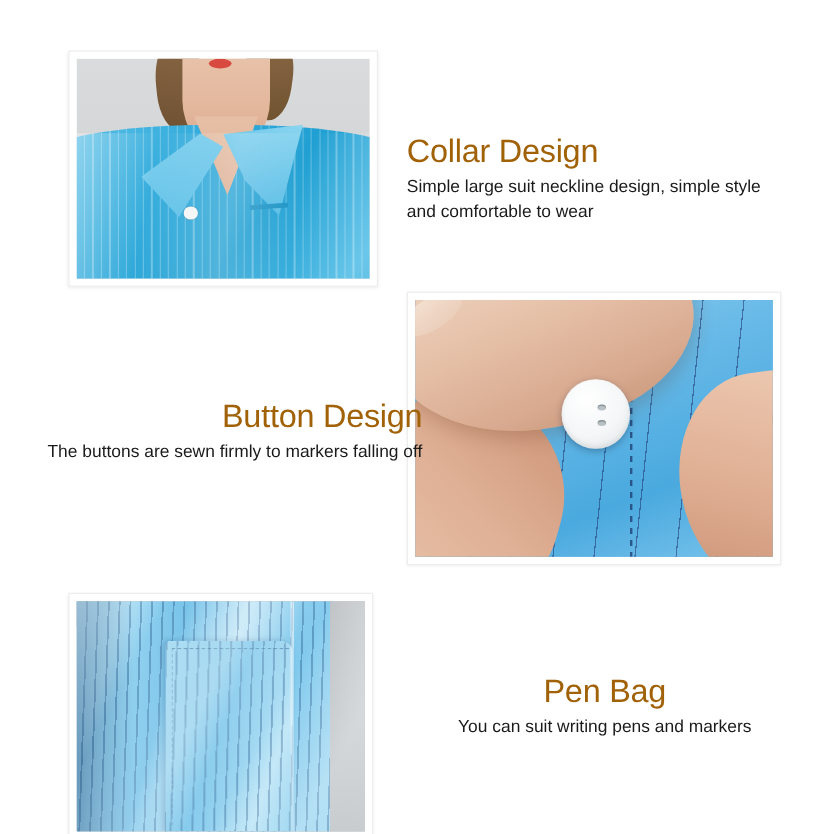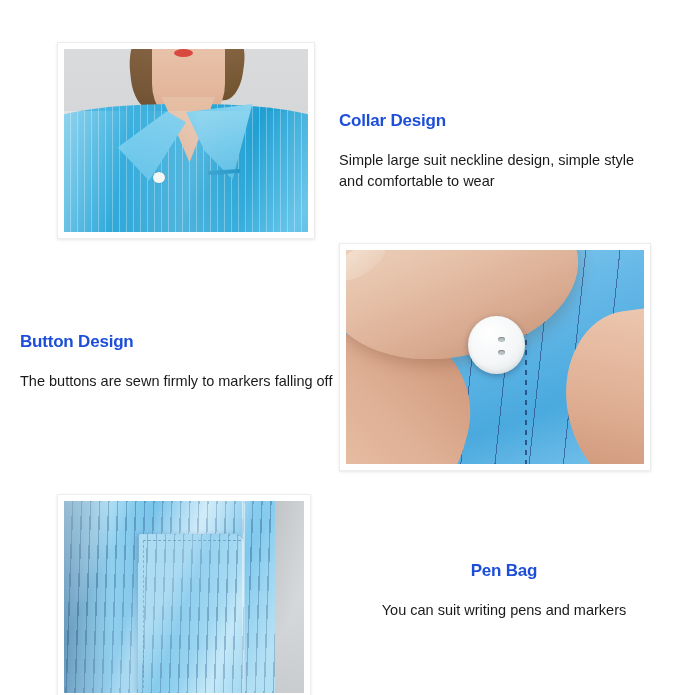--- a/index.html
+++ b/index.html
@@ -188,36 +188,36 @@
   }
   .ph-pen .highlight {
     position: absolute; inset: 0;
     background: linear-gradient(118deg, rgba(255,255,255,.38) 0%, rgba(255,255,255,0) 22%,
                 rgba(255,255,255,.30) 44%, rgba(255,255,255,0) 62%, rgba(255,255,255,.26) 84%, rgba(255,255,255,0) 100%);
   }
 
   
   .text-block { position: absolute; }
   .feature-title {
-    color: #1d4ed8;
-    font-size: 17px;
-    font-weight: bold;
+    color: #a16207;
+    font-size: 27px;
+    font-weight: normal;
     line-height: 1.08;
     letter-spacing: -0.2px;
     white-space: nowrap;
   }
   .feature-desc {
     color: #1a1a1a;
     font-size: 14.5px;
     line-height: 1.42;
-    margin-top: 20px;
+    margin-top: 5px;
   }
 
   #text-collar { left: 339px; top: 112px; width: 320px; text-align: left; }
-  #text-button { left: 20px;  top: 333px; width: 320px; }
+  #text-button { left: 32px;  top: 333px; width: 320px; text-align: right; }
   #text-pen    { left: 339px; top: 562px; width: 330px; text-align: center; }
 </style>
 </head>
 <body>
 
 <div class="page">
 
   <div class="photo-frame" id="frame-collar">
     <div class="photo ph-collar">
       <div class="hair-l"></div>

